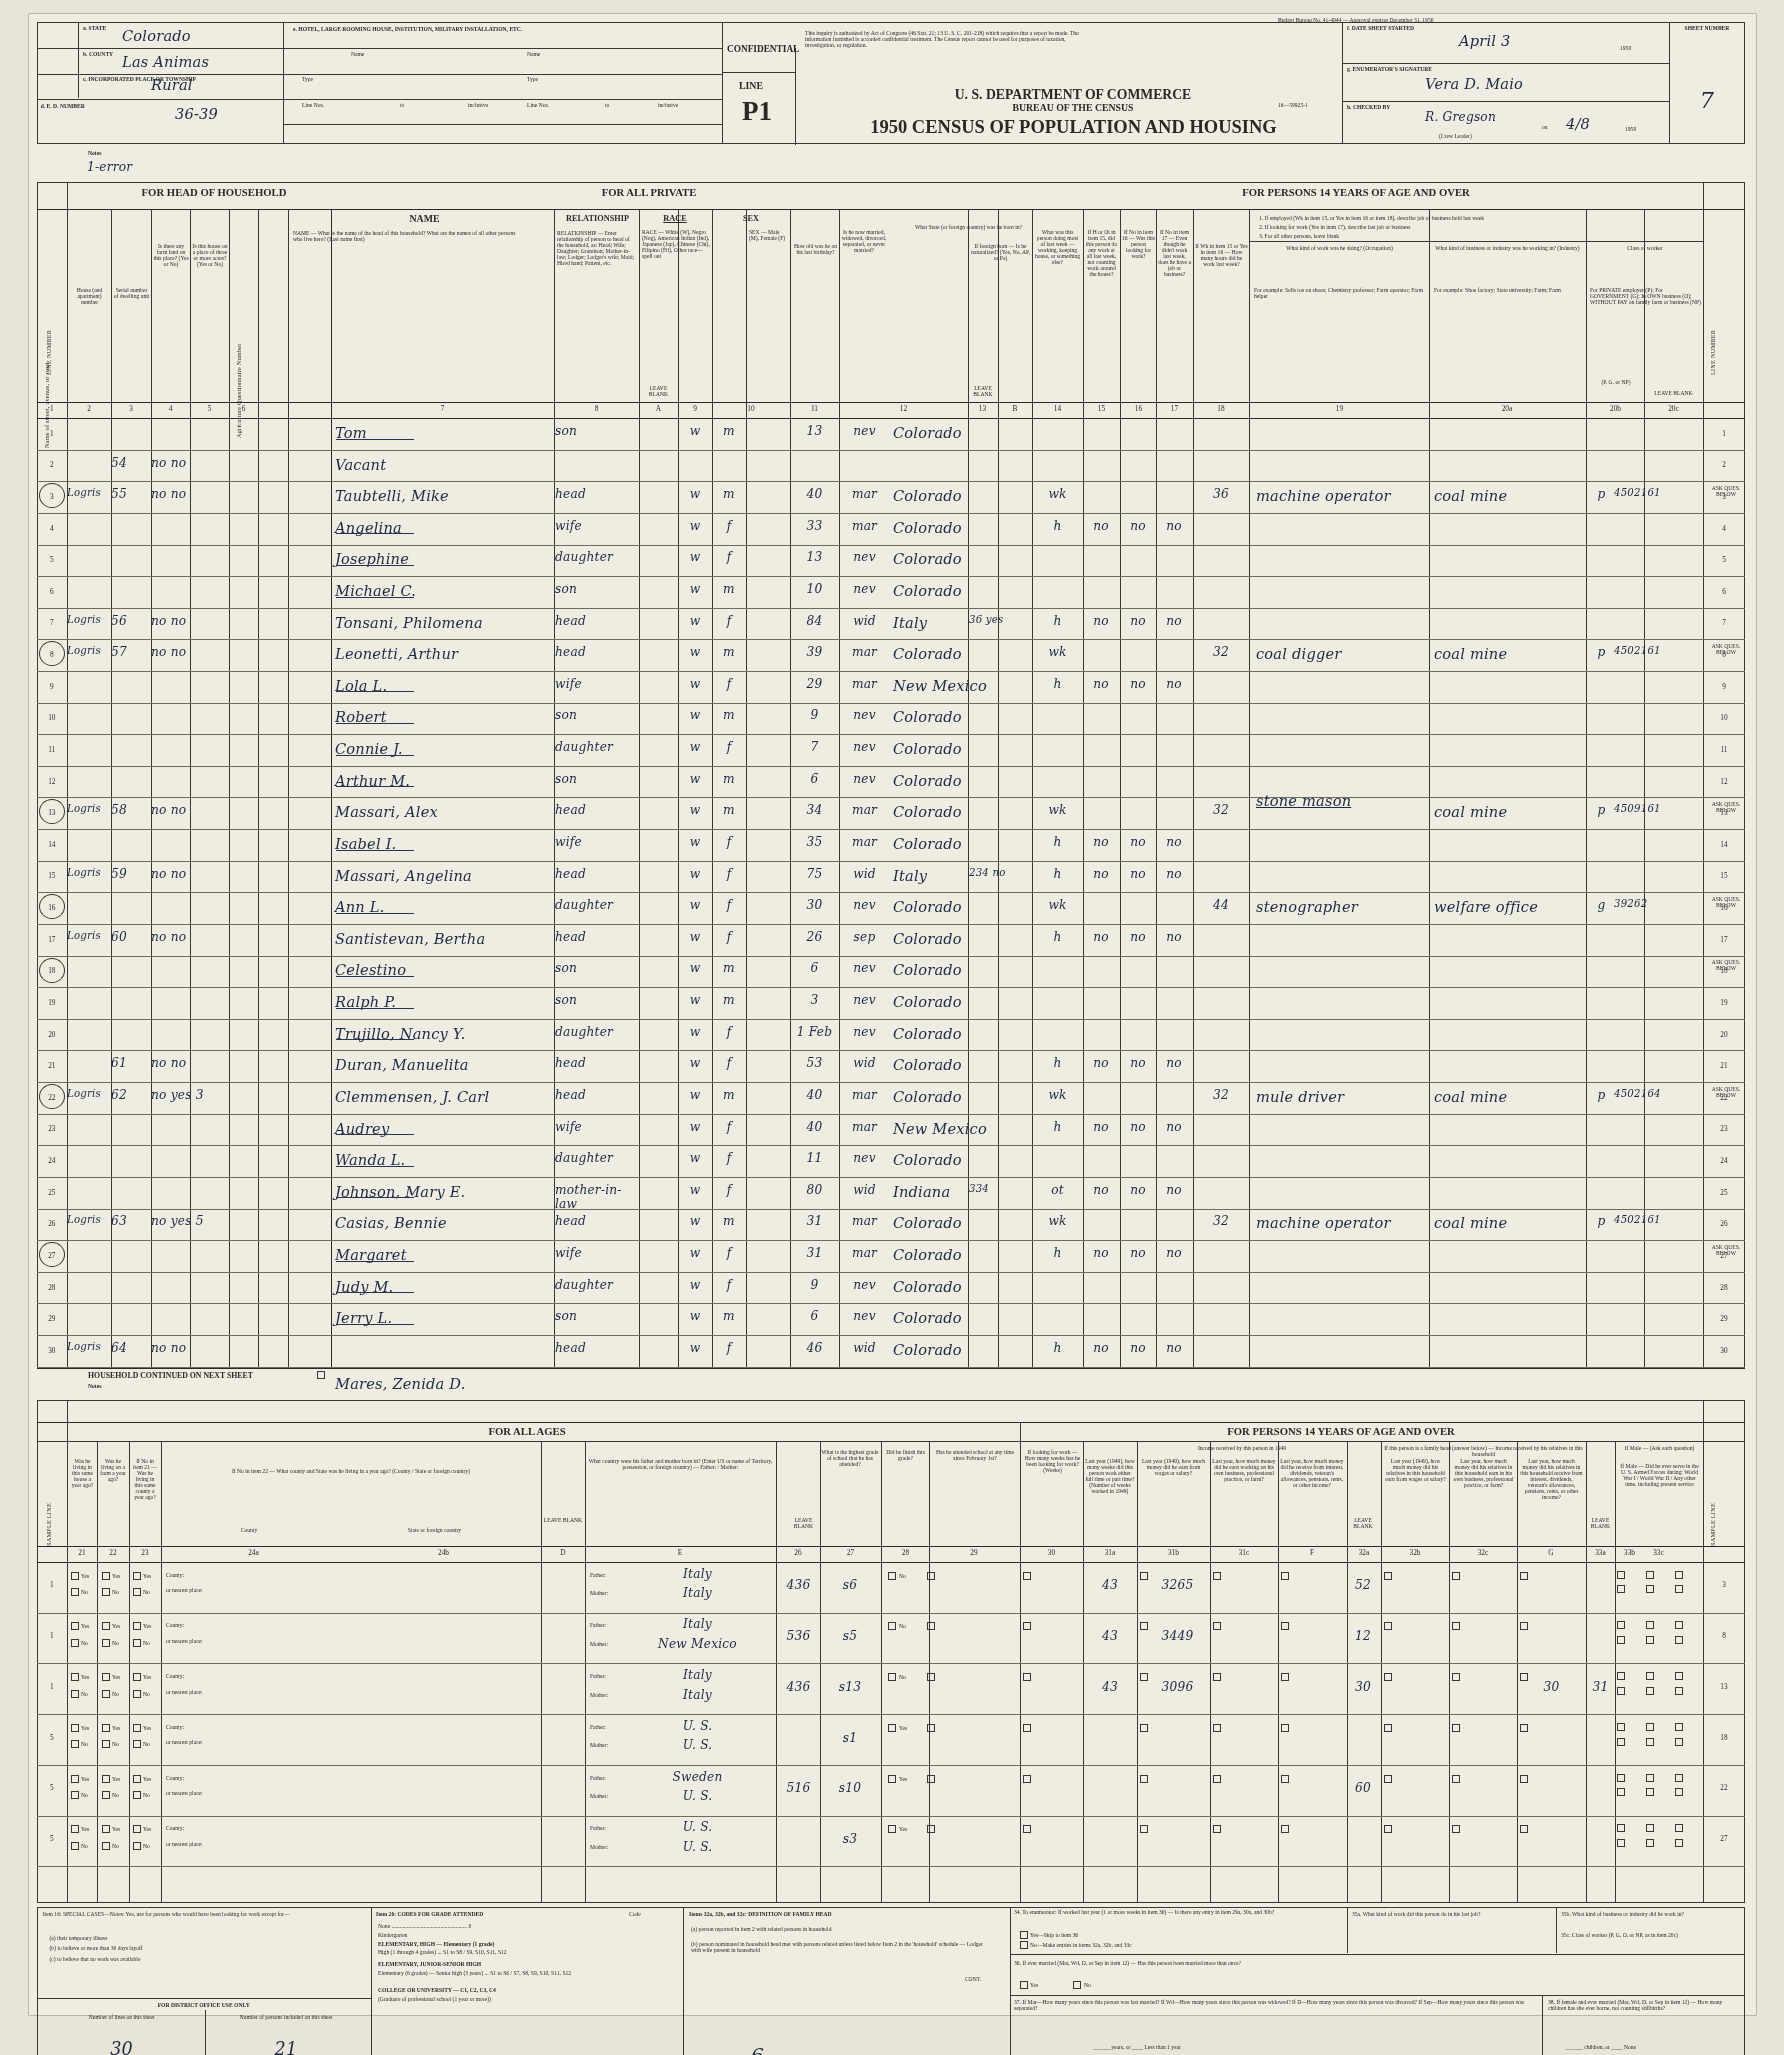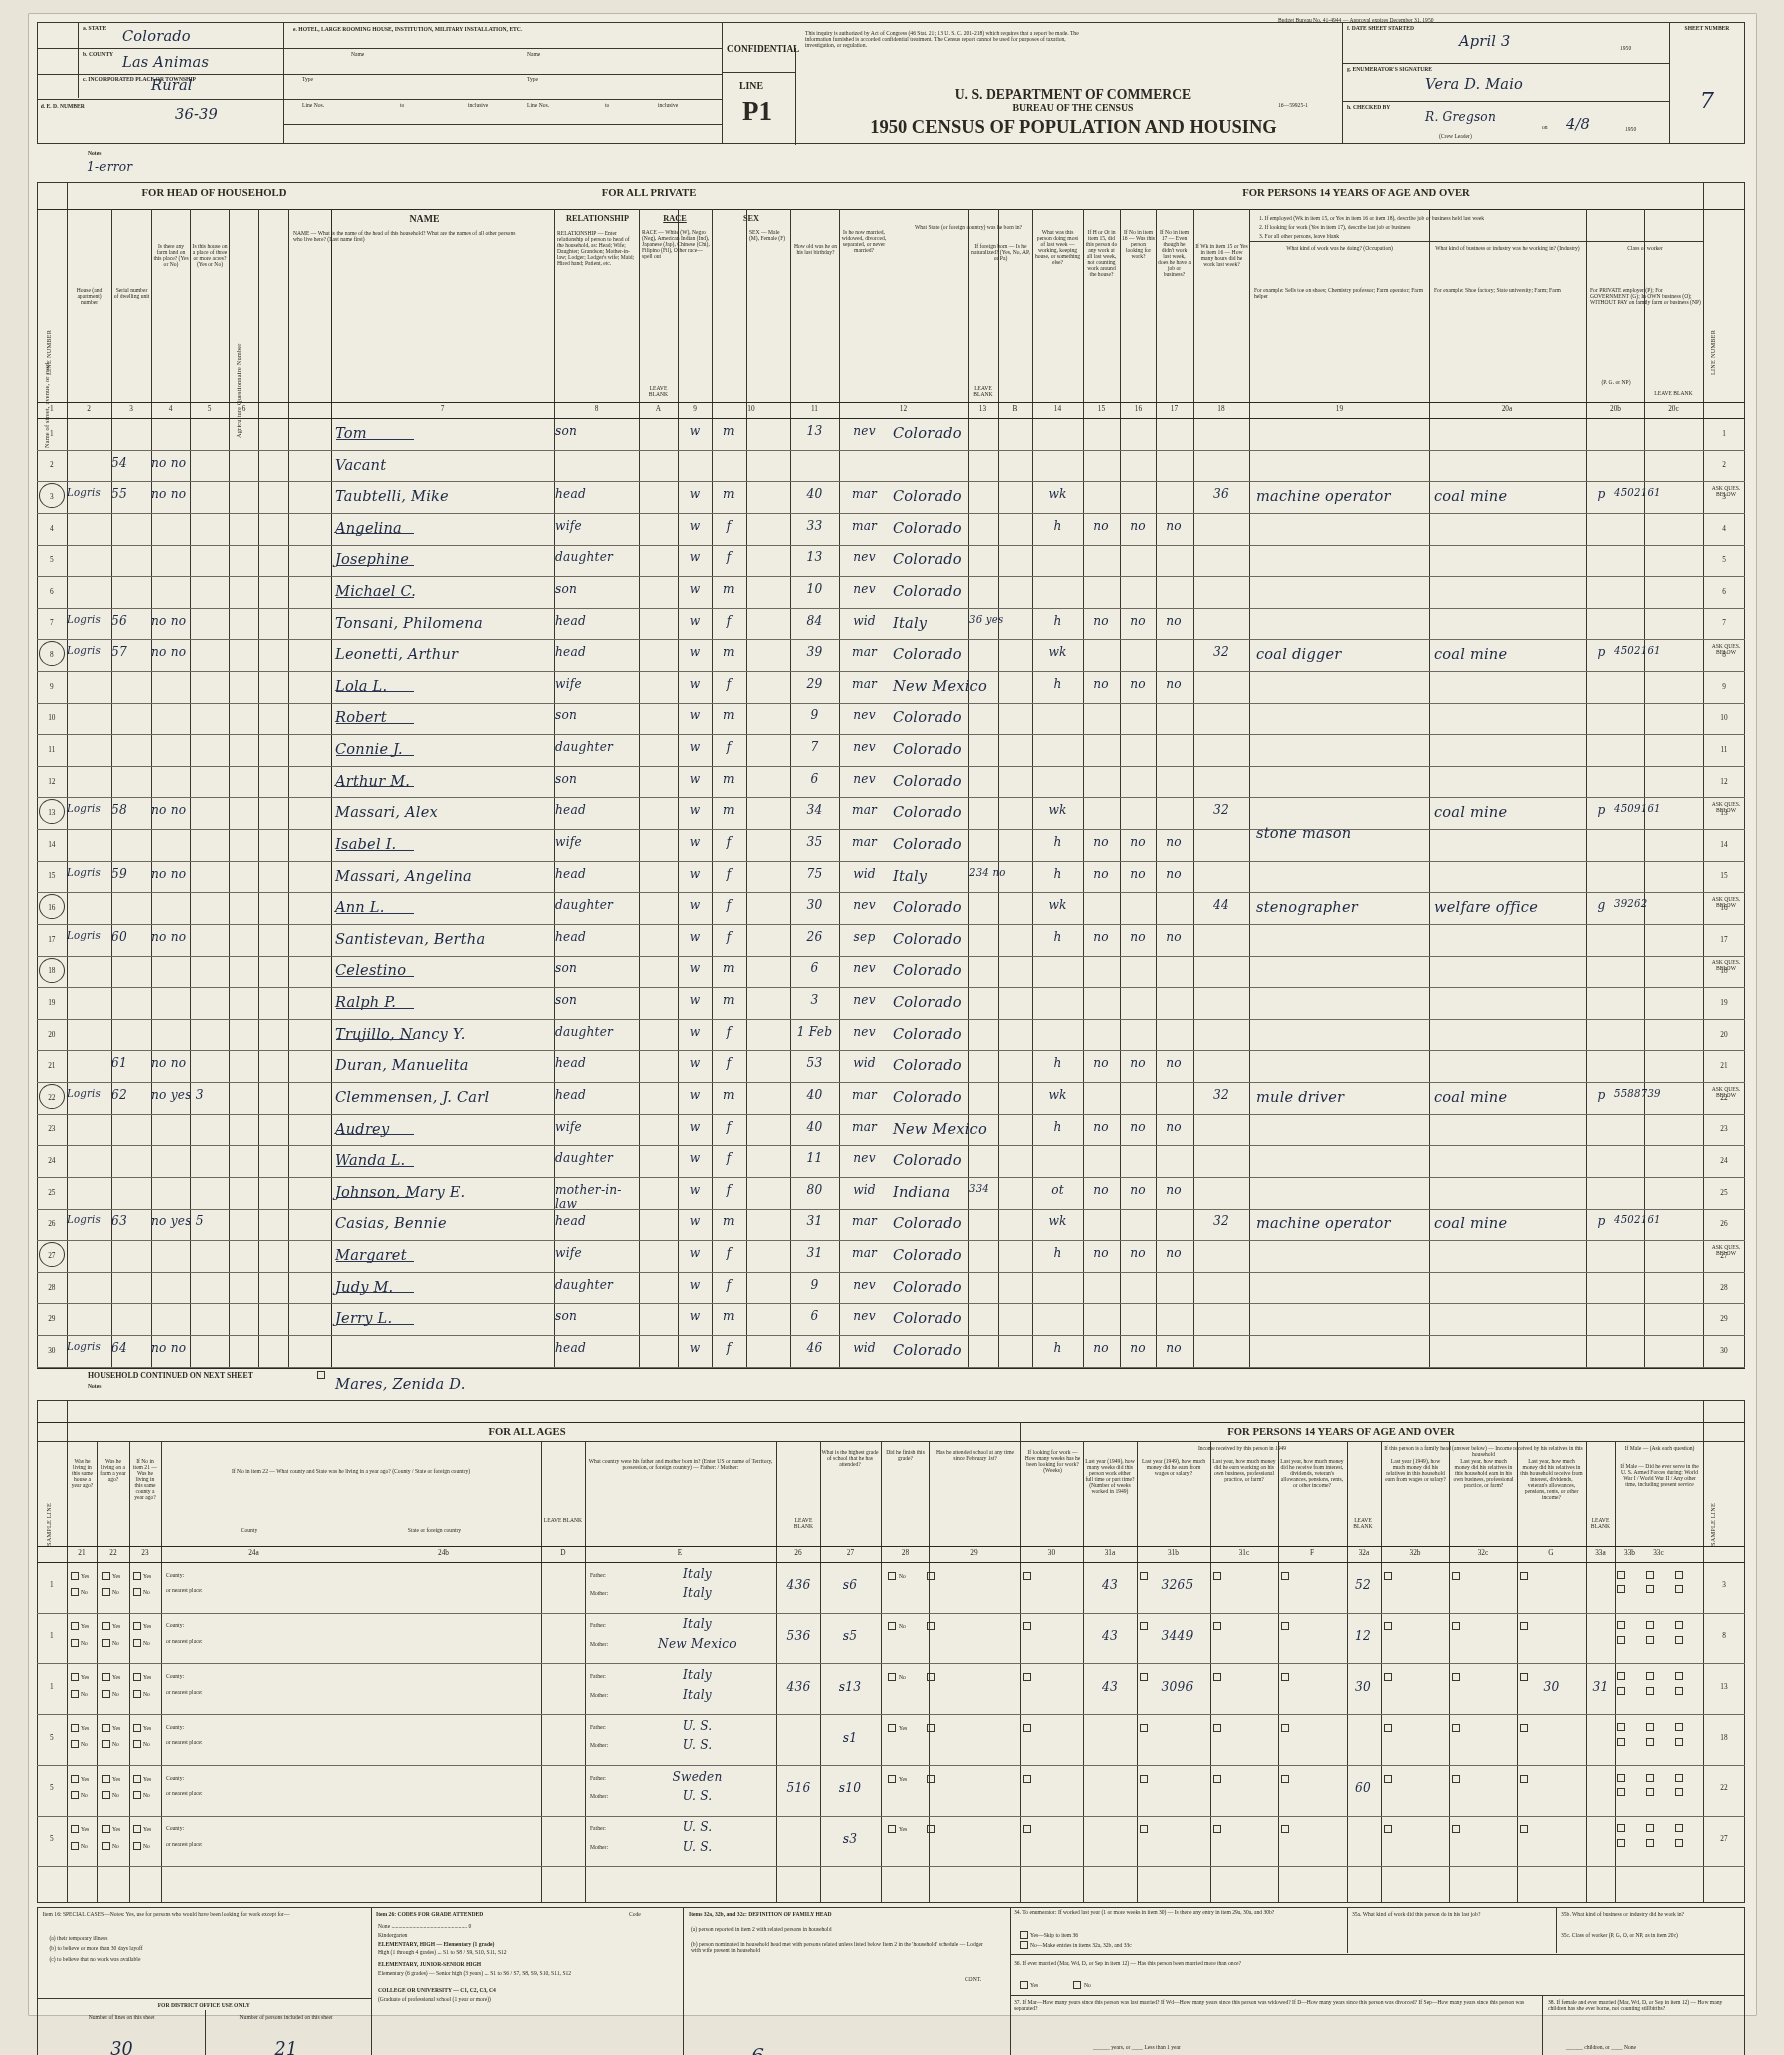--- a/index.html
+++ b/index.html
@@ -399,21 +399,21 @@
         <div class="t hand hand-sm" style="left: 122px; top: 789px; width: 78px;">no no</div>
         <div class="t hand " style="left: 306px; top: 789px; width: 217px;">Massari, Alex</div>
         <div class="t hand hand-sm" style="left: 526px; top: 789px; width: 84px;">head</div>
         <div class="t hand hand-sm" style="left: 650px; top: 789px; width: 32px; text-align: center;">w</div>
         <div class="t hand hand-sm" style="left: 684px; top: 789px; width: 32px; text-align: center;">m</div>
         <div class="t hand hand-sm" style="left: 762px; top: 789px; width: 47px; text-align: center;">34</div>
         <div class="t hand hand-sm" style="left: 811px; top: 789px; width: 49px; text-align: center;">mar</div>
         <div class="t hand " style="left: 864px; top: 789px; width: 122px;">Colorado</div>
         <div class="t hand hand-sm" style="left: 1004px; top: 789px; width: 49px; text-align: center;">wk</div>
         <div class="t hand hand-sm" style="left: 1165px; top: 789px; width: 54px; text-align: center;">32</div>
-        <div class="t hand " style="left: 1227px; top: 810px; width: 171px;">stone mason</div>
+        <div class="t hand " style="left: 1227px; top: 778px; width: 171px; text-decoration: underline;">stone mason</div>
         <div class="t hand " style="left: 1405px; top: 789px; width: 149px;">coal mine</div>
         <div class="t hand hand-sm" style="left: 1558px; top: 789px; width: 29px; text-align: center;">p</div>
         <div class="t hand hand-xs" style="left: 1585px; top: 789px; width: 88px;">4509161</div>
         <div class="box" style="left: 9.8px; top: 785px; width: 26px; height: 25px; border-radius: 50%;"></div>
         <div class="t cap6 c" style="left: 1681px; top: 787px; width: 32px;">ASK QUES. BELOW</div>
         <div class="rowline" style="top: 847px; left: 7.8px; width: 1708px;"></div>
         <div class="t num" style="left: 7.8px; top: 826px; width: 30px;">14</div>
         <div class="t num" style="left: 1674px; top: 826px; width: 42px;">14</div>
         <div class="t hand " style="left: 306px; top: 821px; width: 217px;">Isabel I.</div>
         <div class="t hand hand-sm" style="left: 526px; top: 821px; width: 84px;">wife</div>
@@ -543,21 +543,21 @@
         <div class="t hand hand-sm" style="left: 650px; top: 1074px; width: 32px; text-align: center;">w</div>
         <div class="t hand hand-sm" style="left: 684px; top: 1074px; width: 32px; text-align: center;">m</div>
         <div class="t hand hand-sm" style="left: 762px; top: 1074px; width: 47px; text-align: center;">40</div>
         <div class="t hand hand-sm" style="left: 811px; top: 1074px; width: 49px; text-align: center;">mar</div>
         <div class="t hand " style="left: 864px; top: 1074px; width: 122px;">Colorado</div>
         <div class="t hand hand-sm" style="left: 1004px; top: 1074px; width: 49px; text-align: center;">wk</div>
         <div class="t hand hand-sm" style="left: 1165px; top: 1074px; width: 54px; text-align: center;">32</div>
         <div class="t hand " style="left: 1227px; top: 1074px; width: 171px;">mule driver</div>
         <div class="t hand " style="left: 1405px; top: 1074px; width: 149px;">coal mine</div>
         <div class="t hand hand-sm" style="left: 1558px; top: 1074px; width: 29px; text-align: center;">p</div>
-        <div class="t hand hand-xs" style="left: 1585px; top: 1074px; width: 88px;">5588739</div>
+        <div class="t hand hand-xs" style="left: 1585px; top: 1074px; width: 88px;">4502164</div>
         <div class="box" style="left: 9.8px; top: 1070px; width: 26px; height: 25px; border-radius: 50%;"></div>
         <div class="t cap6 c" style="left: 1681px; top: 1072px; width: 32px;">ASK QUES. BELOW</div>
         <div class="rowline" style="top: 1131px; left: 7.8px; width: 1708px;"></div>
         <div class="t num" style="left: 7.8px; top: 1110px; width: 30px;">23</div>
         <div class="t num" style="left: 1674px; top: 1110px; width: 42px;">23</div>
         <div class="t hand " style="left: 306px; top: 1106px; width: 217px;">Audrey</div>
         <div class="t hand hand-sm" style="left: 526px; top: 1106px; width: 84px;">wife</div>
         <div class="t hand hand-sm" style="left: 650px; top: 1106px; width: 32px; text-align: center;">w</div>
         <div class="t hand hand-sm" style="left: 684px; top: 1106px; width: 32px; text-align: center;">f</div>
         <div class="t hand hand-sm" style="left: 762px; top: 1106px; width: 47px; text-align: center;">40</div>

